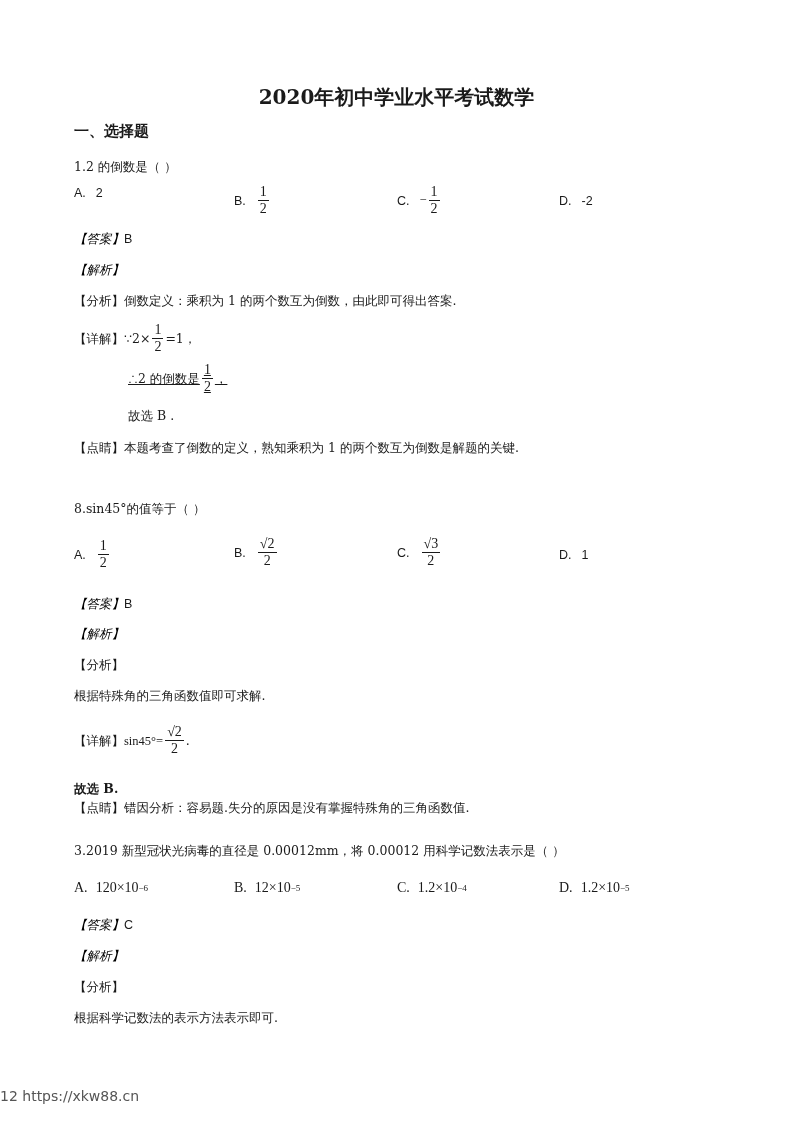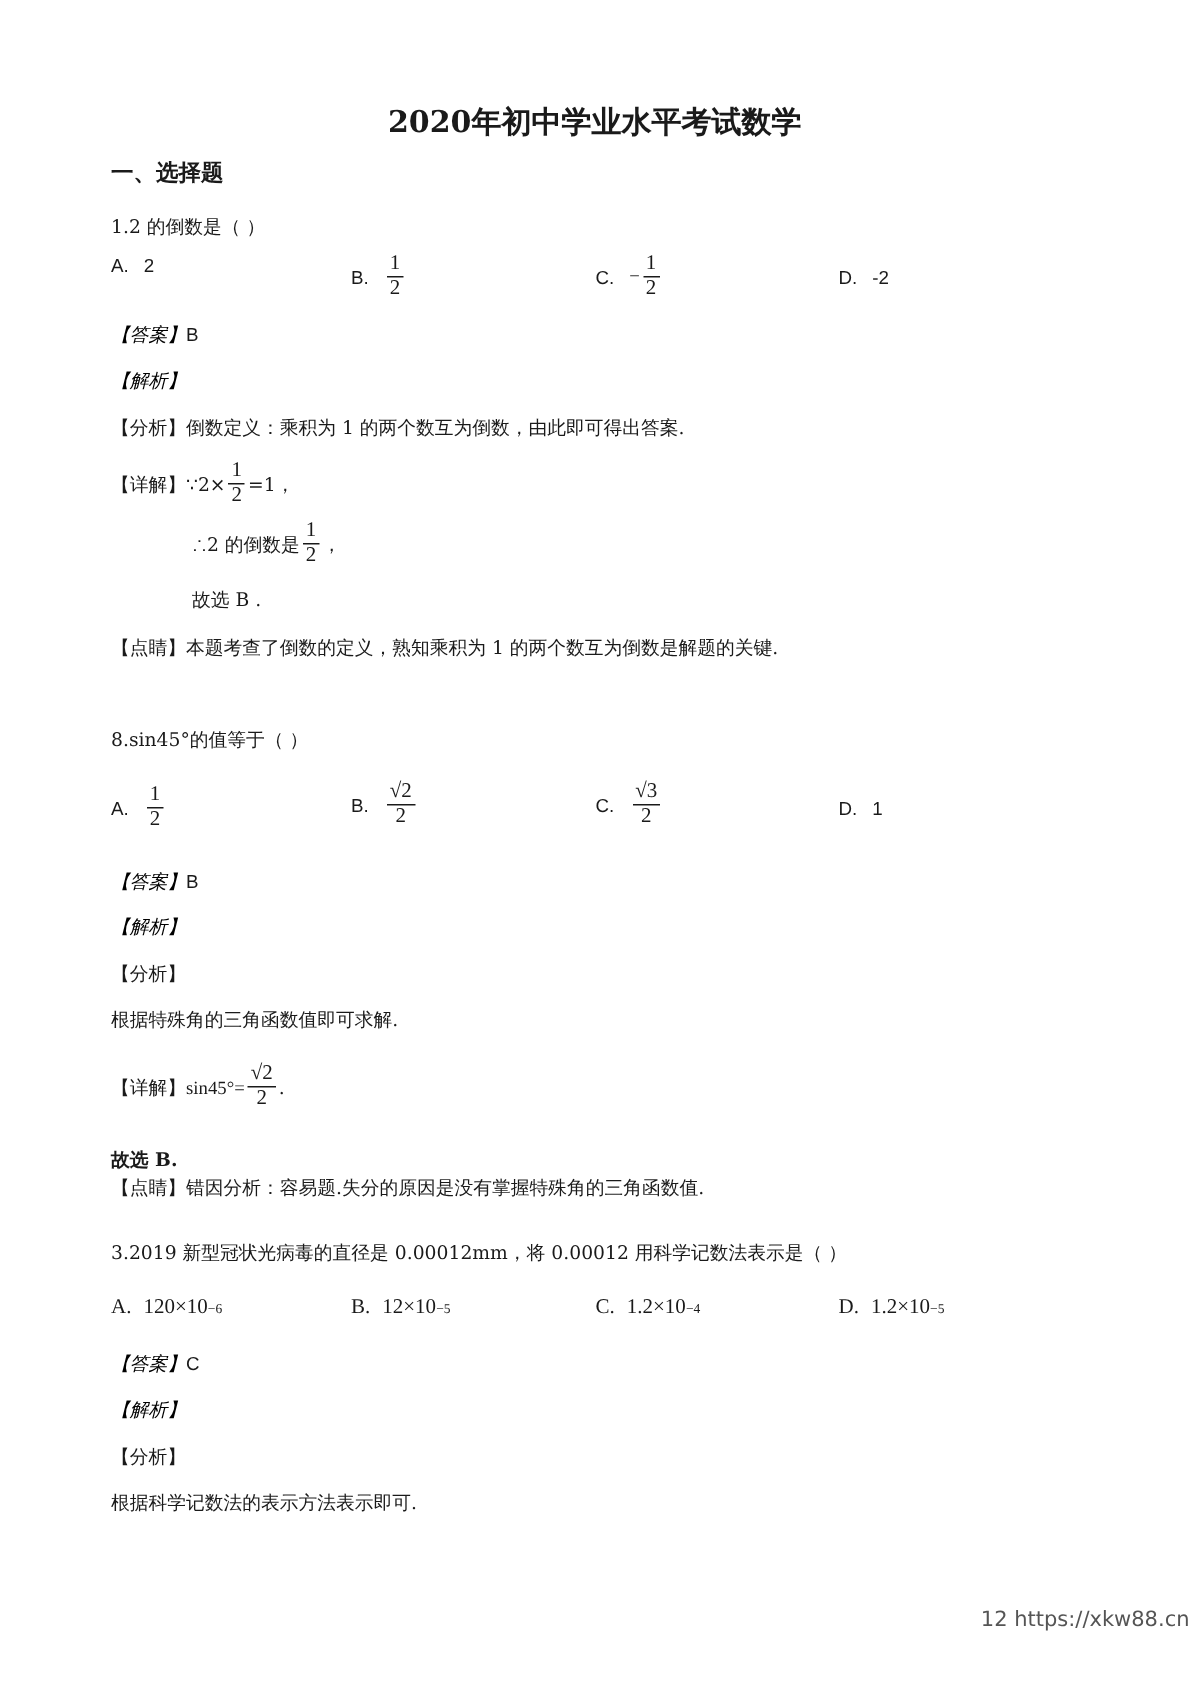--- a/index.html
+++ b/index.html
@@ -1,31 +1,31 @@
 <!DOCTYPE html>
 <html><head>
 <meta charset="utf-8">
 <style>
   html, body { margin: 0; padding: 0; background: #ffffff; }
   body { width: 793px; height: 1122px; position: relative; overflow: hidden;
          font-family: "DejaVu Serif", "Liberation Serif", serif; color: #1a1a1a; }
-  .abs { position: absolute; white-space: nowrap; }
+  .abs { position: absolute; white-space: nowrap; margin-top: 16px; }
   .title { left: 0; width: 793px; text-align: center; top: 68px; font-size: 20px; font-weight: bold; }
   .section { left: 74px; top: 106px; font-size: 15px; font-weight: bold; }
   .txt { font-size: 12.5px; line-height: 16px; }
   .sans { font-family: "Liberation Sans", "DejaVu Sans", sans-serif; }
   .blue { color: #000000; font-style: italic; }
   .frac { display: inline-flex; flex-direction: column; align-items: center; vertical-align: middle;
           font-family: "Liberation Serif", serif; font-size: 14px; line-height: 16px; margin: 0 2px; }
   .frac .num { border-bottom: 1px solid #1a1a1a; padding: 0 2px; }
   .frac .den { padding: 0 2px; }
   .opt { font-size: 12.5px; display: flex; align-items: center; }
   .opt .lbl { font-family: "Liberation Sans", sans-serif; margin-right: 10px; }
   .sup { font-size: 9px; vertical-align: 7px; }
-  .footer { left: 0; width: 793px; text-align: right; top: 1072px; font-size: 14px; color: #555;
+  .footer { left: 0; width: 793px; text-align: left; top: 1072px; font-size: 14px; color: #555;
             font-family: "DejaVu Sans", sans-serif; }
 </style>
 </head>
 <body>
 
 <div class="abs title">2020年初中学业水平考试数学</div>
 <div class="abs section">一、选择题</div>
 
 <div class="abs txt" style="left:74px;top:143px;">1.2 的倒数是（    ）</div>
 <div class="abs opt" style="left:74px;top:170px;">
@@ -61,21 +61,21 @@
 </div>
 <div class="abs txt" style="left:74px;top:306px;display:flex;align-items:center;">
   <span>【详解】</span>
   <span>∵2×</span>
   <span class="frac">
       <span class="num">1</span>
       <span class="den">2</span>
     </span>
   <span>=1，</span>
 </div>
-<div class="abs txt" style="left:128px;top:346px;display:flex;align-items:center;">
+<div class="abs txt" style="left:128px;top:346px;display:flex;align-items:center;text-decoration:underline;">
   <span>∴2 的倒数是</span>
   <span class="frac">
       <span class="num">1</span>
       <span class="den">2</span>
     </span>
   <span>，</span>
 </div>
 <div class="abs txt" style="left:128px;top:392px;">故选 B .</div>
 <div class="abs txt" style="left:74px;top:424px;">
   <span>【点睛】</span><span>本题考查了倒数的定义，熟知乘积为 1 的两个数互为倒数是解题的关键.</span>

